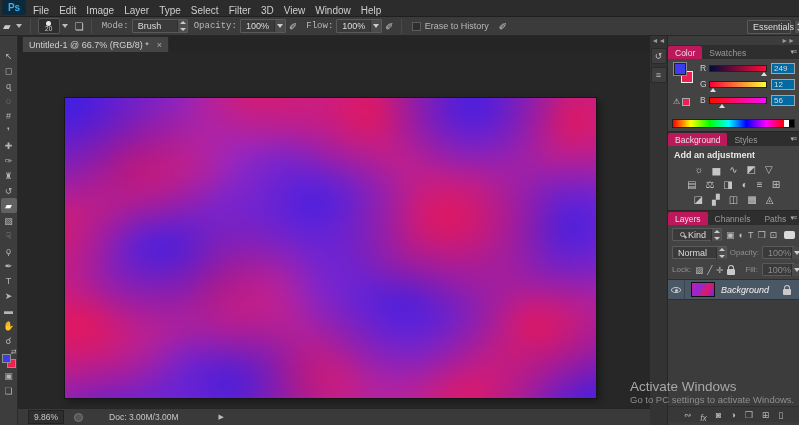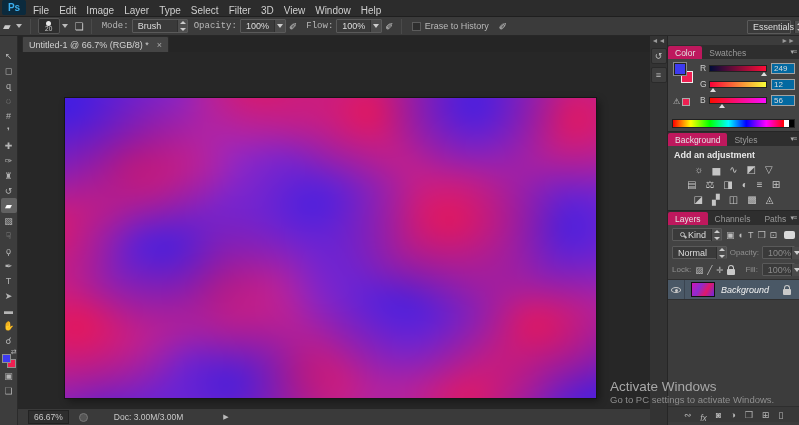--- a/index.html
+++ b/index.html
@@ -152,21 +152,21 @@
   .eye::after { content:''; position:absolute; left:3px; top:1px; width:3px; height:3px; border-radius:50%; background:#c9c9c9; }
   .lthumb { width:24px; height:15px; margin:0 6px; border:1px solid #111;
     background:linear-gradient(120deg,#cf16b4 0%,#8e2bd0 35%,#e0186a 65%,#6a2ae0 100%); }
   .lname { color:#f2f2f2; font-size:9px; font-style:italic; flex:1; }
   .lay-empty { height:106px; background:#3c3c3c; }
   .lay-actions { display:flex; align-items:center; justify-content:center; gap:9px; height:16px;
     border-top:1px solid #2e2e2e; background:#383838; color:#b5b5b5; font-size:9px; }
   .act-fx { font-style:italic; font-size:8.5px;margin-top:6px; }
 
   
-  .watermark { position:absolute; left:610px; top:379px; z-index:50; pointer-events:none; }
+  .watermark { position:absolute; left:630px; top:379px; z-index:50; pointer-events:none; }
   .wm1 { color:#a8a8a8; font-size:13.5px; font-weight:300; }
   .wm2 { color:#8f8f8f; font-size:9.5px; margin-top:0; }
 </style>
 </head>
 <body>
 
 <div class="app">
 
   <div class="menu-bar">
     <div class="ps-logo">Ps</div>
@@ -303,21 +303,21 @@
       </div>
     </div>
     <div class="pasteboard">
       <div class="canvas">
         <div class="canvas-art"></div>
       </div>
     </div>
   </div>
 
   <div class="status-bar">
-    <span class="zoom-box">66.67%</span>
+    <span class="zoom-box">9.86%</span>
     <span class="stat-circ"></span>
     <span class="doc-size">Doc: 3.00M/3.00M</span>
     <span class="stat-arrow">▶</span>
   </div>
 
   <div class="right-strip">
     <div class="strip-chev">◄◄</div>
     <div class="strip-btn">
         <span>↺</span>
       </div>

